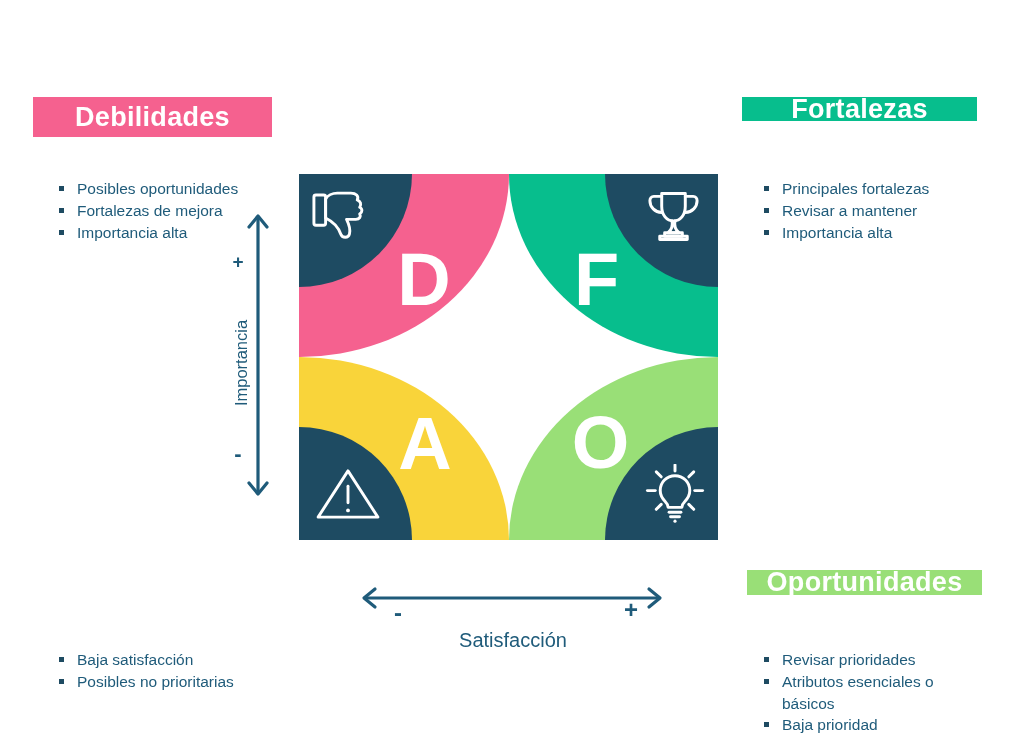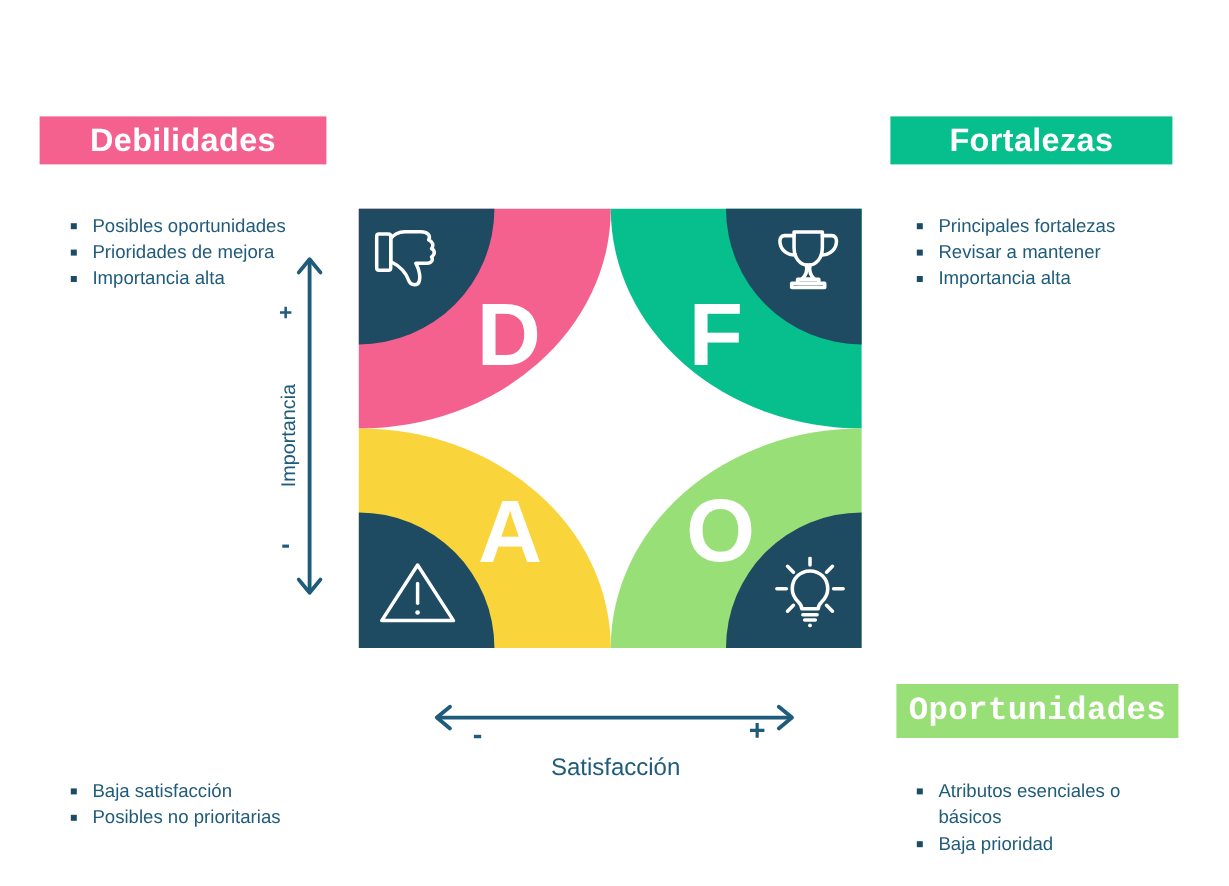--- a/index.html
+++ b/index.html
@@ -8,23 +8,23 @@
   }
   html,body{margin:0;padding:0;background:#fff;}
   .canvas{
     position:relative; width:1024px; height:738px; overflow:hidden; background:#fff;
     font-family:"Liberation Sans","DejaVu Sans",sans-serif;
   }
   
   .pill{position:absolute; border-radius:0; display:flex; align-items:center; justify-content:center;
         color:#fff; font-size:27px; font-weight:600; letter-spacing:.3px;}
   .pill-debilidades{left:33px; top:97px; width:239px; height:40px; background:var(--pink);}
-  .pill-fortalezas{left:742px; top:97px; width:235px; height:40px; background:var(--teal);}
+  .pill-fortalezas{left:742px; top:97px; width:235px; height:24px; background:var(--teal);}
   .pill-amenazas{left:33px; top:568px; width:236px; height:40px; background:var(--yellow);}
-  .pill-oportunidades{left:747px; top:570px; width:235px; height:45px; background:var(--green);font-family:Liberation Mono, monospace;}
+  .pill-oportunidades{left:747px; top:570px; width:235px; height:25px; background:var(--green);}
   
   .list{position:absolute; list-style:none; margin:12px; padding:0; font-size:15.5px; color:var(--text);}
   .list li{position:relative; padding-left:20px; line-height:21.8px;}
   .list li::before{content:""; position:absolute; left:2px; top:8px; width:5px; height:5px; background:var(--navy);}
   .list-debilidades{left:45px; top:166px; width:235px;}
   .list-fortalezas{left:750px; top:166px; width:235px;}
   .list-amenazas{left:45px; top:637px; width:235px;}
   .list-oportunidades{left:750px; top:637px; width:200px;}
   
   .matrix{position:absolute; left:299px; top:174px; width:419px; height:366px; background:#fff;}
@@ -77,33 +77,34 @@
   </div>
   <div class="pill pill-fortalezas">
     <span>Fortalezas</span>
   </div>
   <div class="pill pill-oportunidades">
     <span>Oportunidades</span>
   </div>
 
   <ul class="list list-debilidades">
     <li>Posibles oportunidades</li>
-    <li>Prioridades de mejora</li>
+    <li>Fortalezas de mejora</li>
     <li>Importancia alta</li>
   </ul>
   <ul class="list list-fortalezas">
     <li>Principales fortalezas</li>
     <li>Revisar a mantener</li>
     <li>Importancia alta</li>
   </ul>
   <ul class="list list-amenazas">
     <li>Baja satisfacción</li>
     <li>Posibles no prioritarias</li>
   </ul>
   <ul class="list list-oportunidades">
+    <li>Revisar prioridades</li>
     <li>Atributos esenciales o básicos</li>
     <li>Baja prioridad</li>
   </ul>
 
   <div class="matrix">
 
     <div class="quad q-tl">
       <div class="qfill"></div>
       <div class="qcorner"></div>
       <span class="qicon icon-tl">

